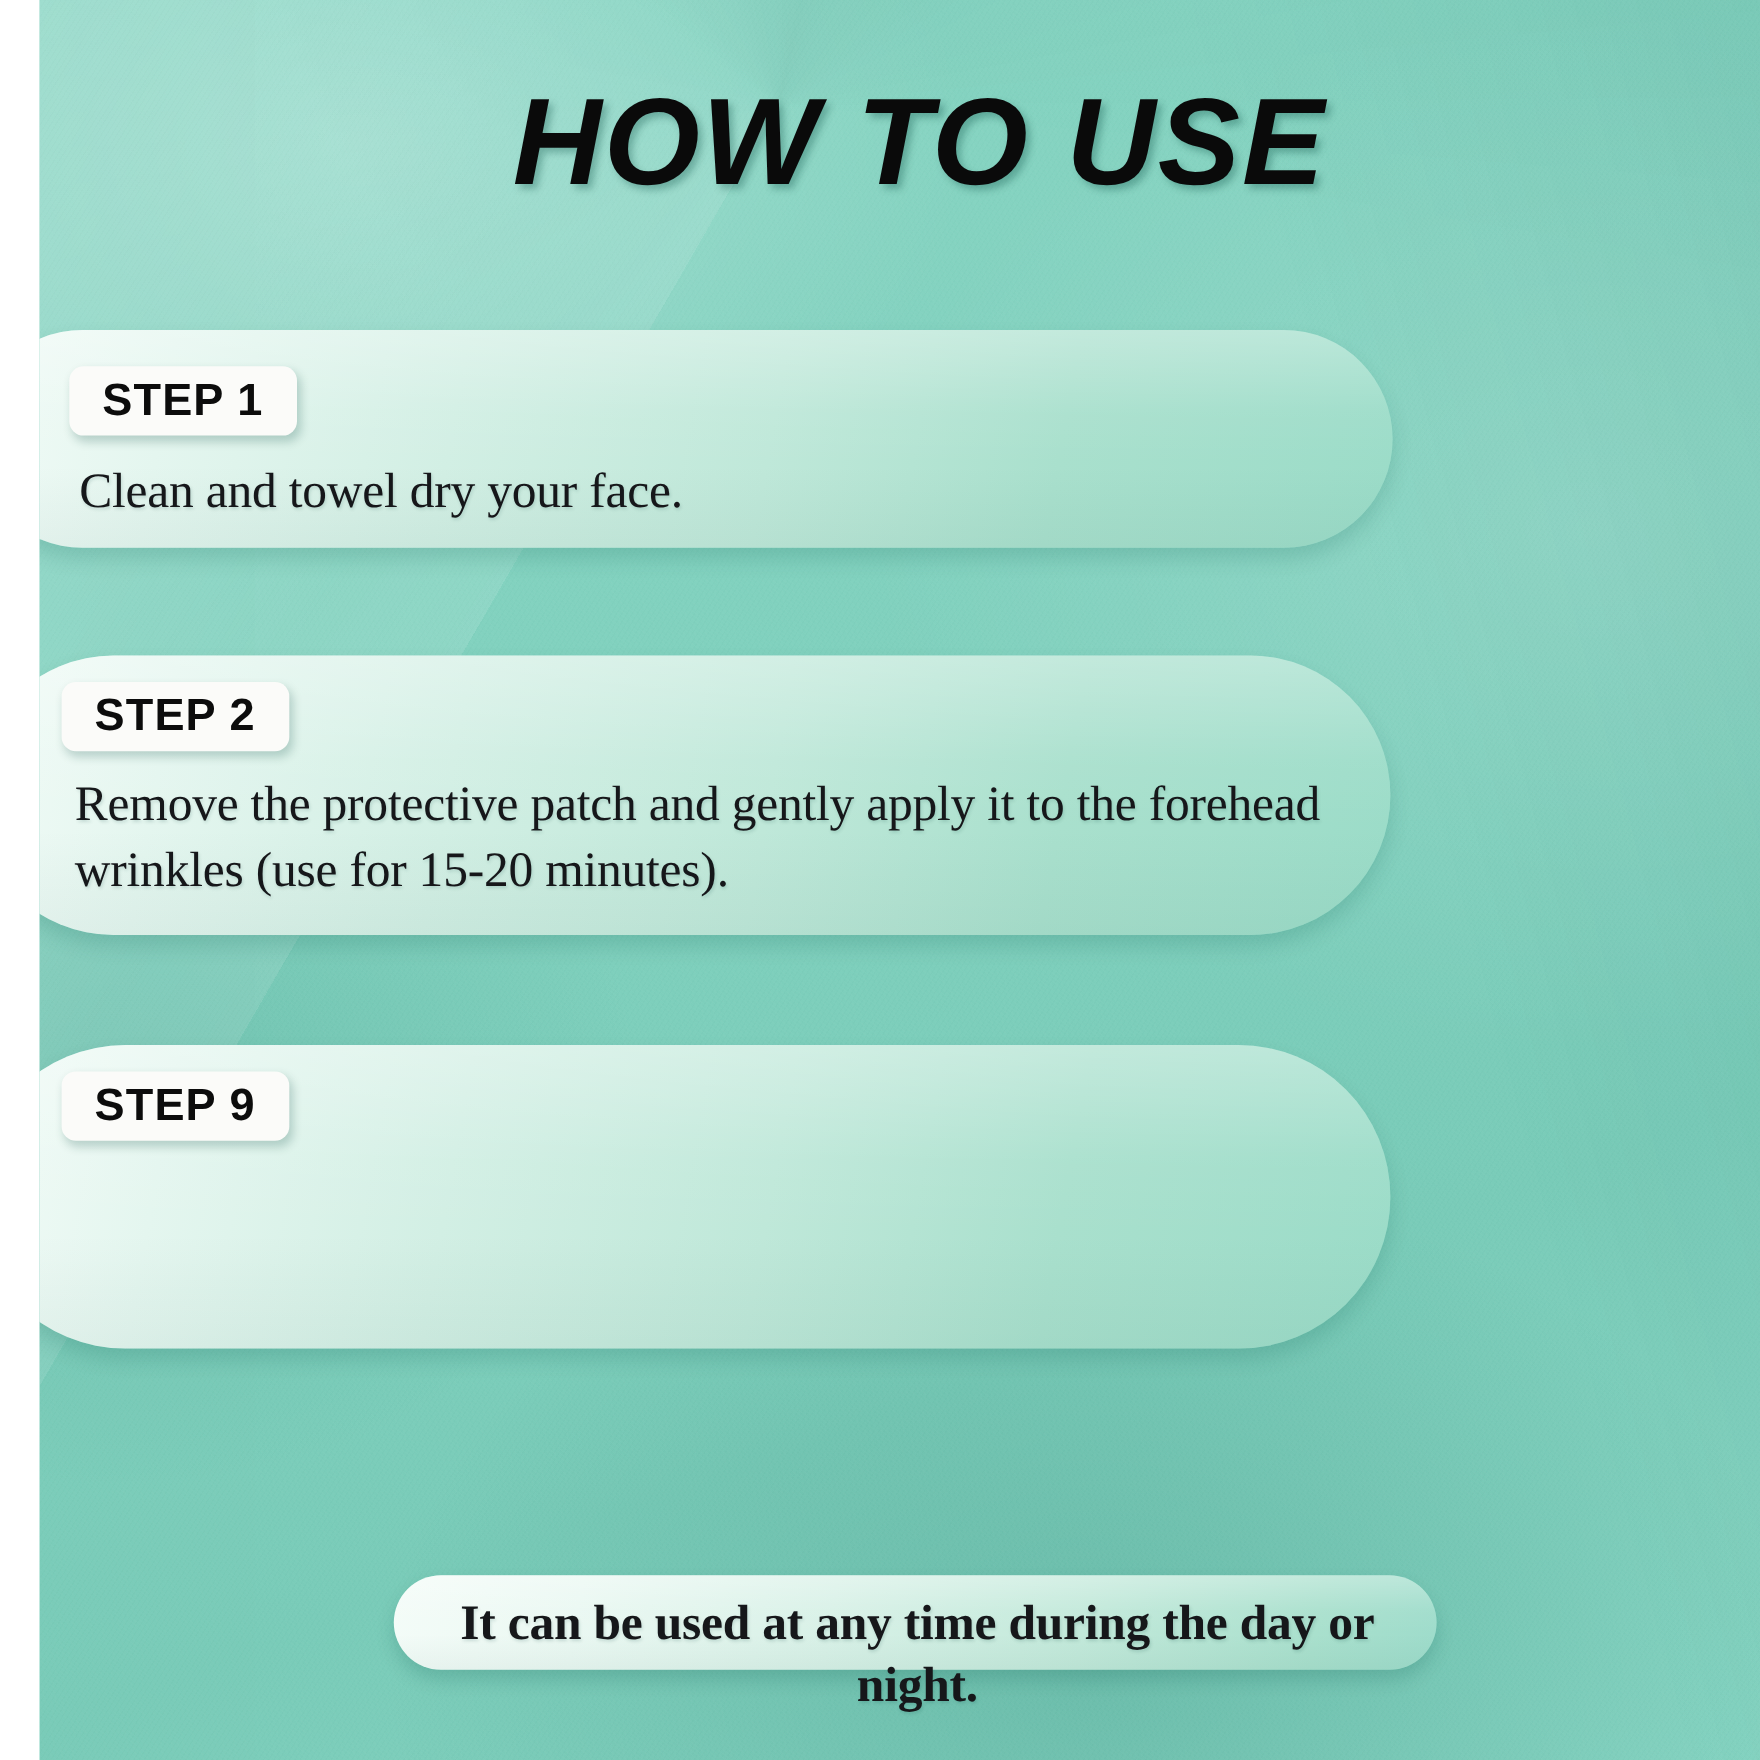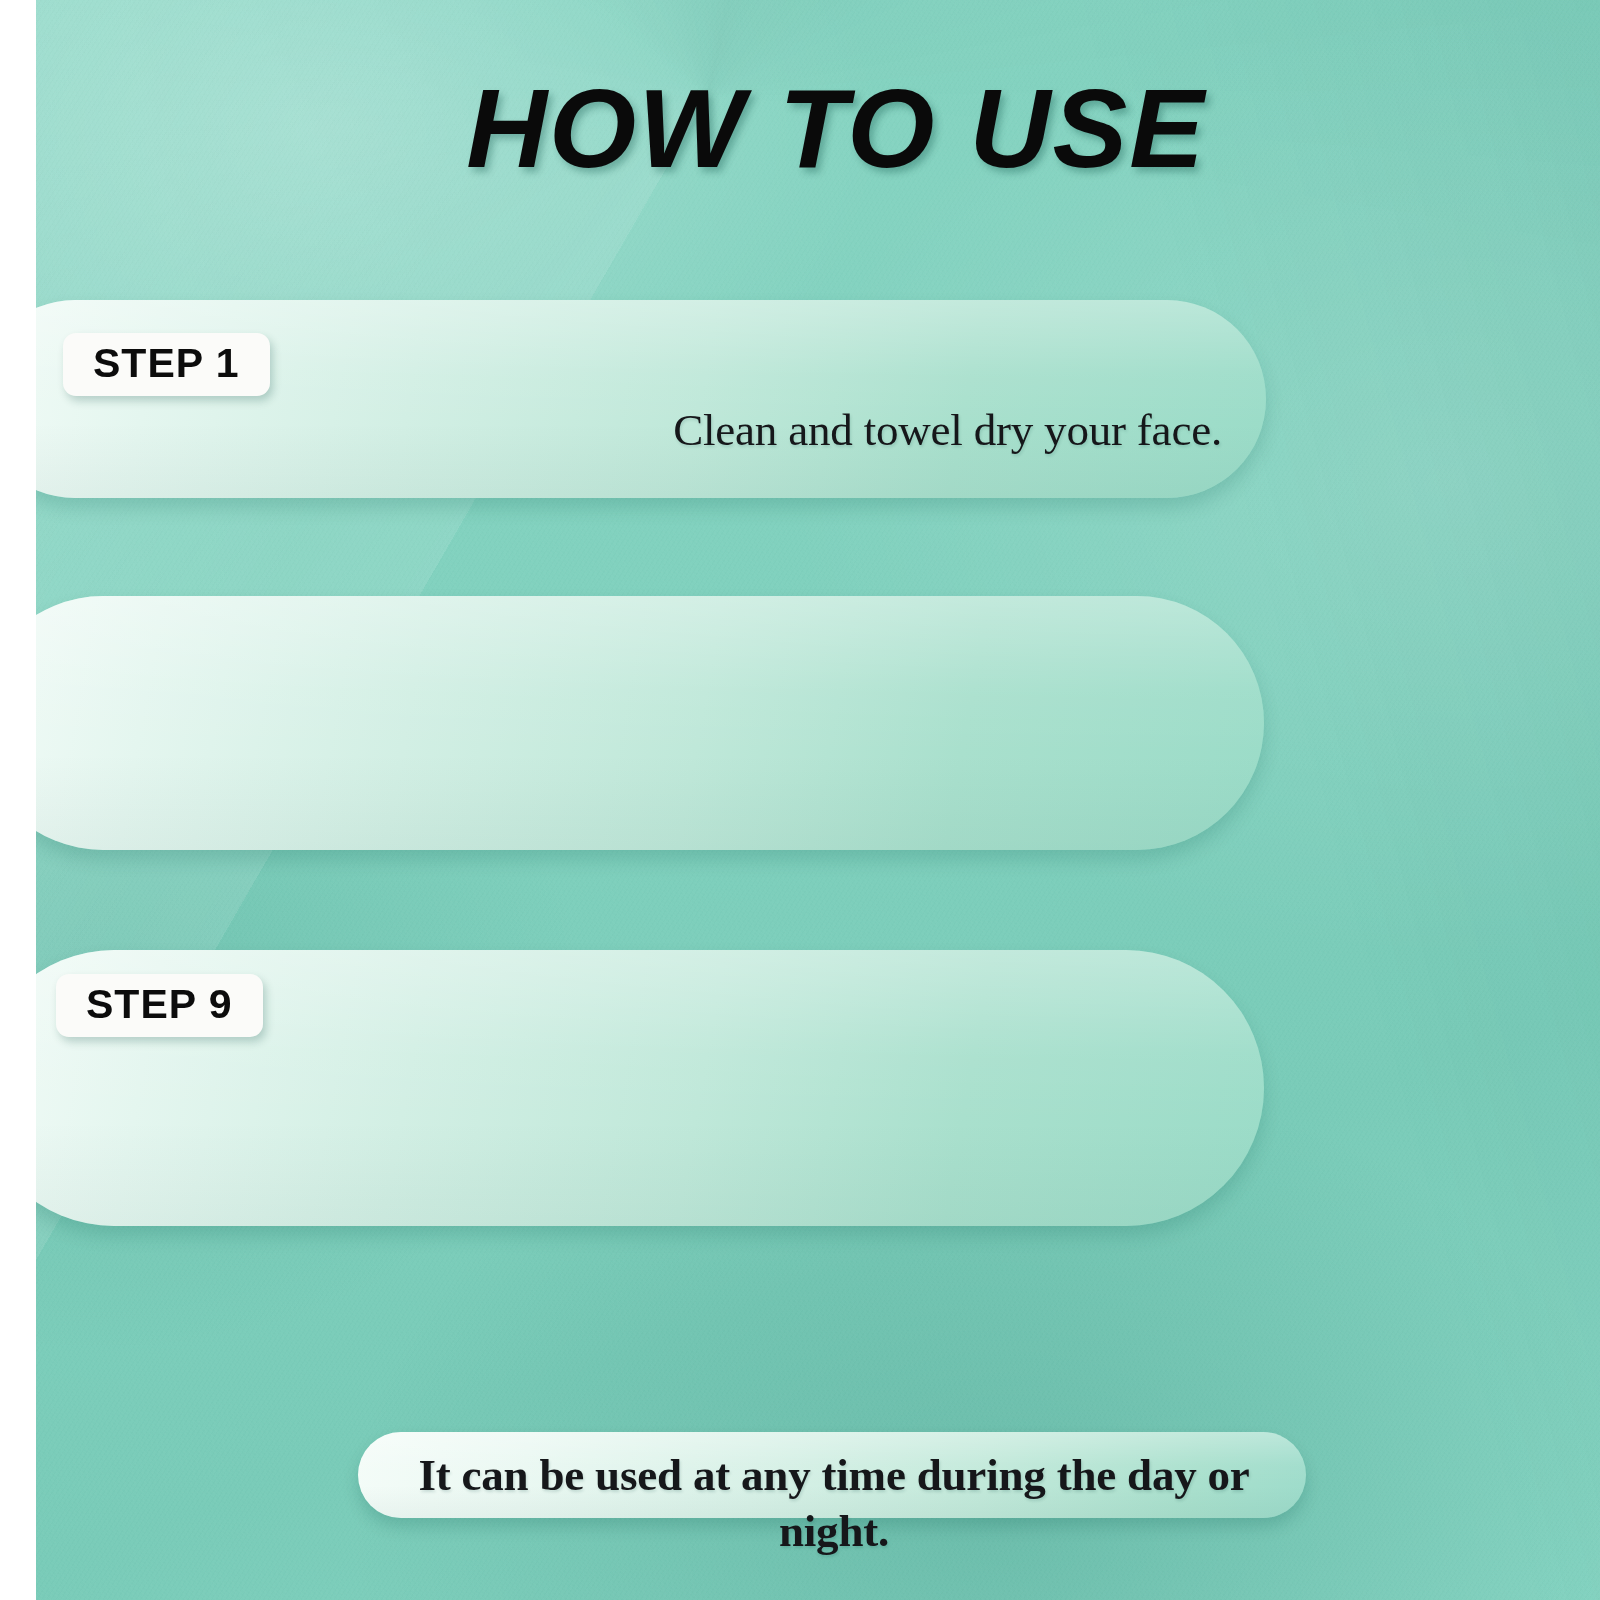--- a/index.html
+++ b/index.html
@@ -117,21 +117,21 @@
   
   .step-text {
     position: absolute;
     font-family: "Liberation Serif", serif;
     font-size: 45px;
     line-height: 60px;
     color: #16171a;
     letter-spacing: -0.2px;
     text-shadow: 1px 2px 3px rgba(0, 70, 60, 0.16);
   }
-  #text-1 { left: 36px; top: 400px;  width: 1150px; text-align: right; }
+  #text-1 { left: 36px; top: 416px;  width: 1150px; }
   #text-2 { left: 32px; top: 700px;  width: 1150px; }
   #text-3 { left: 32px; top: 1052px; width: 1120px; }
 
   
   .tips-pill {
     position: absolute;
     left: 322px;
     top: 1432px;
     width: 948px;
     height: 86px;
@@ -190,20 +190,22 @@
 
   <div class="pill" id="pill-1">
     <div class="pill-sheen"></div>
   </div>
   <div class="step-badge" id="badge-1">STEP 1</div>
   <div class="step-text" id="text-1">Clean and towel dry your face.</div>
 
   <div class="pill" id="pill-2">
     <div class="pill-sheen"></div>
   </div>
+  <div class="step-badge" id="badge-2">STEP 2</div>
+  <div class="step-text" id="text-2">Remove the protective patch and gently apply it to the forehead wrinkles (use for 15-20 minutes).</div>
 
   <div class="pill" id="pill-3">
     <div class="pill-sheen"></div>
   </div>
   <div class="step-badge" id="badge-3">STEP 9</div>
 
   <div class="tips-pill">
     <div class="pill-sheen"></div>
   </div>
   <div class="tips-text">It can be used at any time during the day or night.</div>

